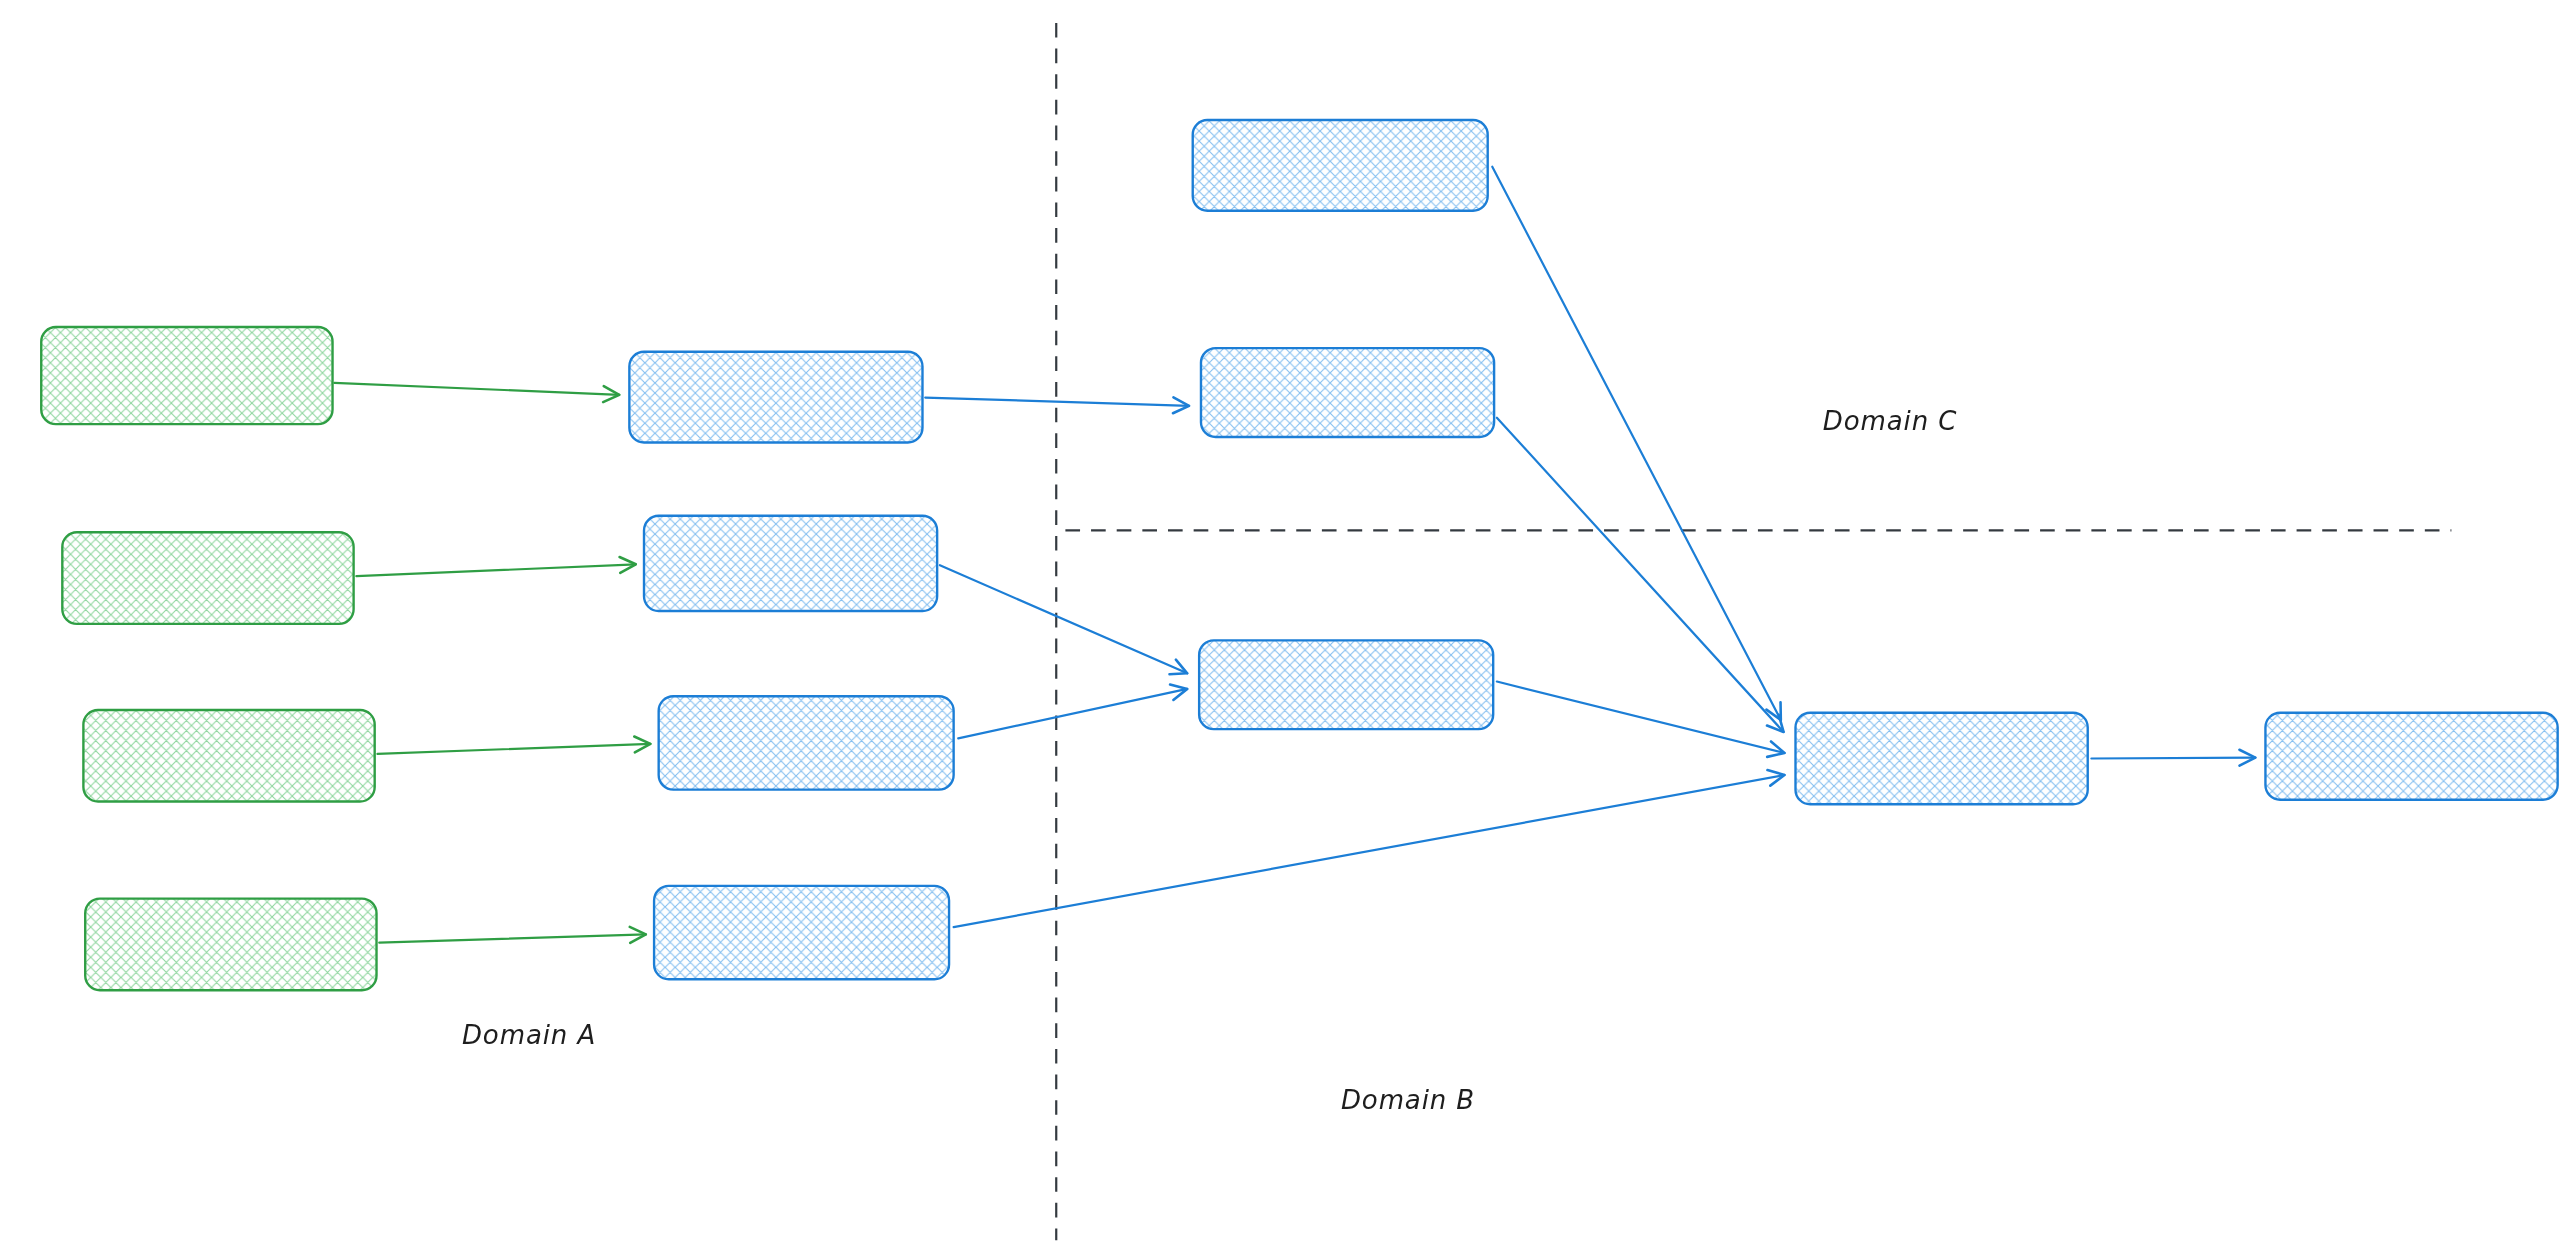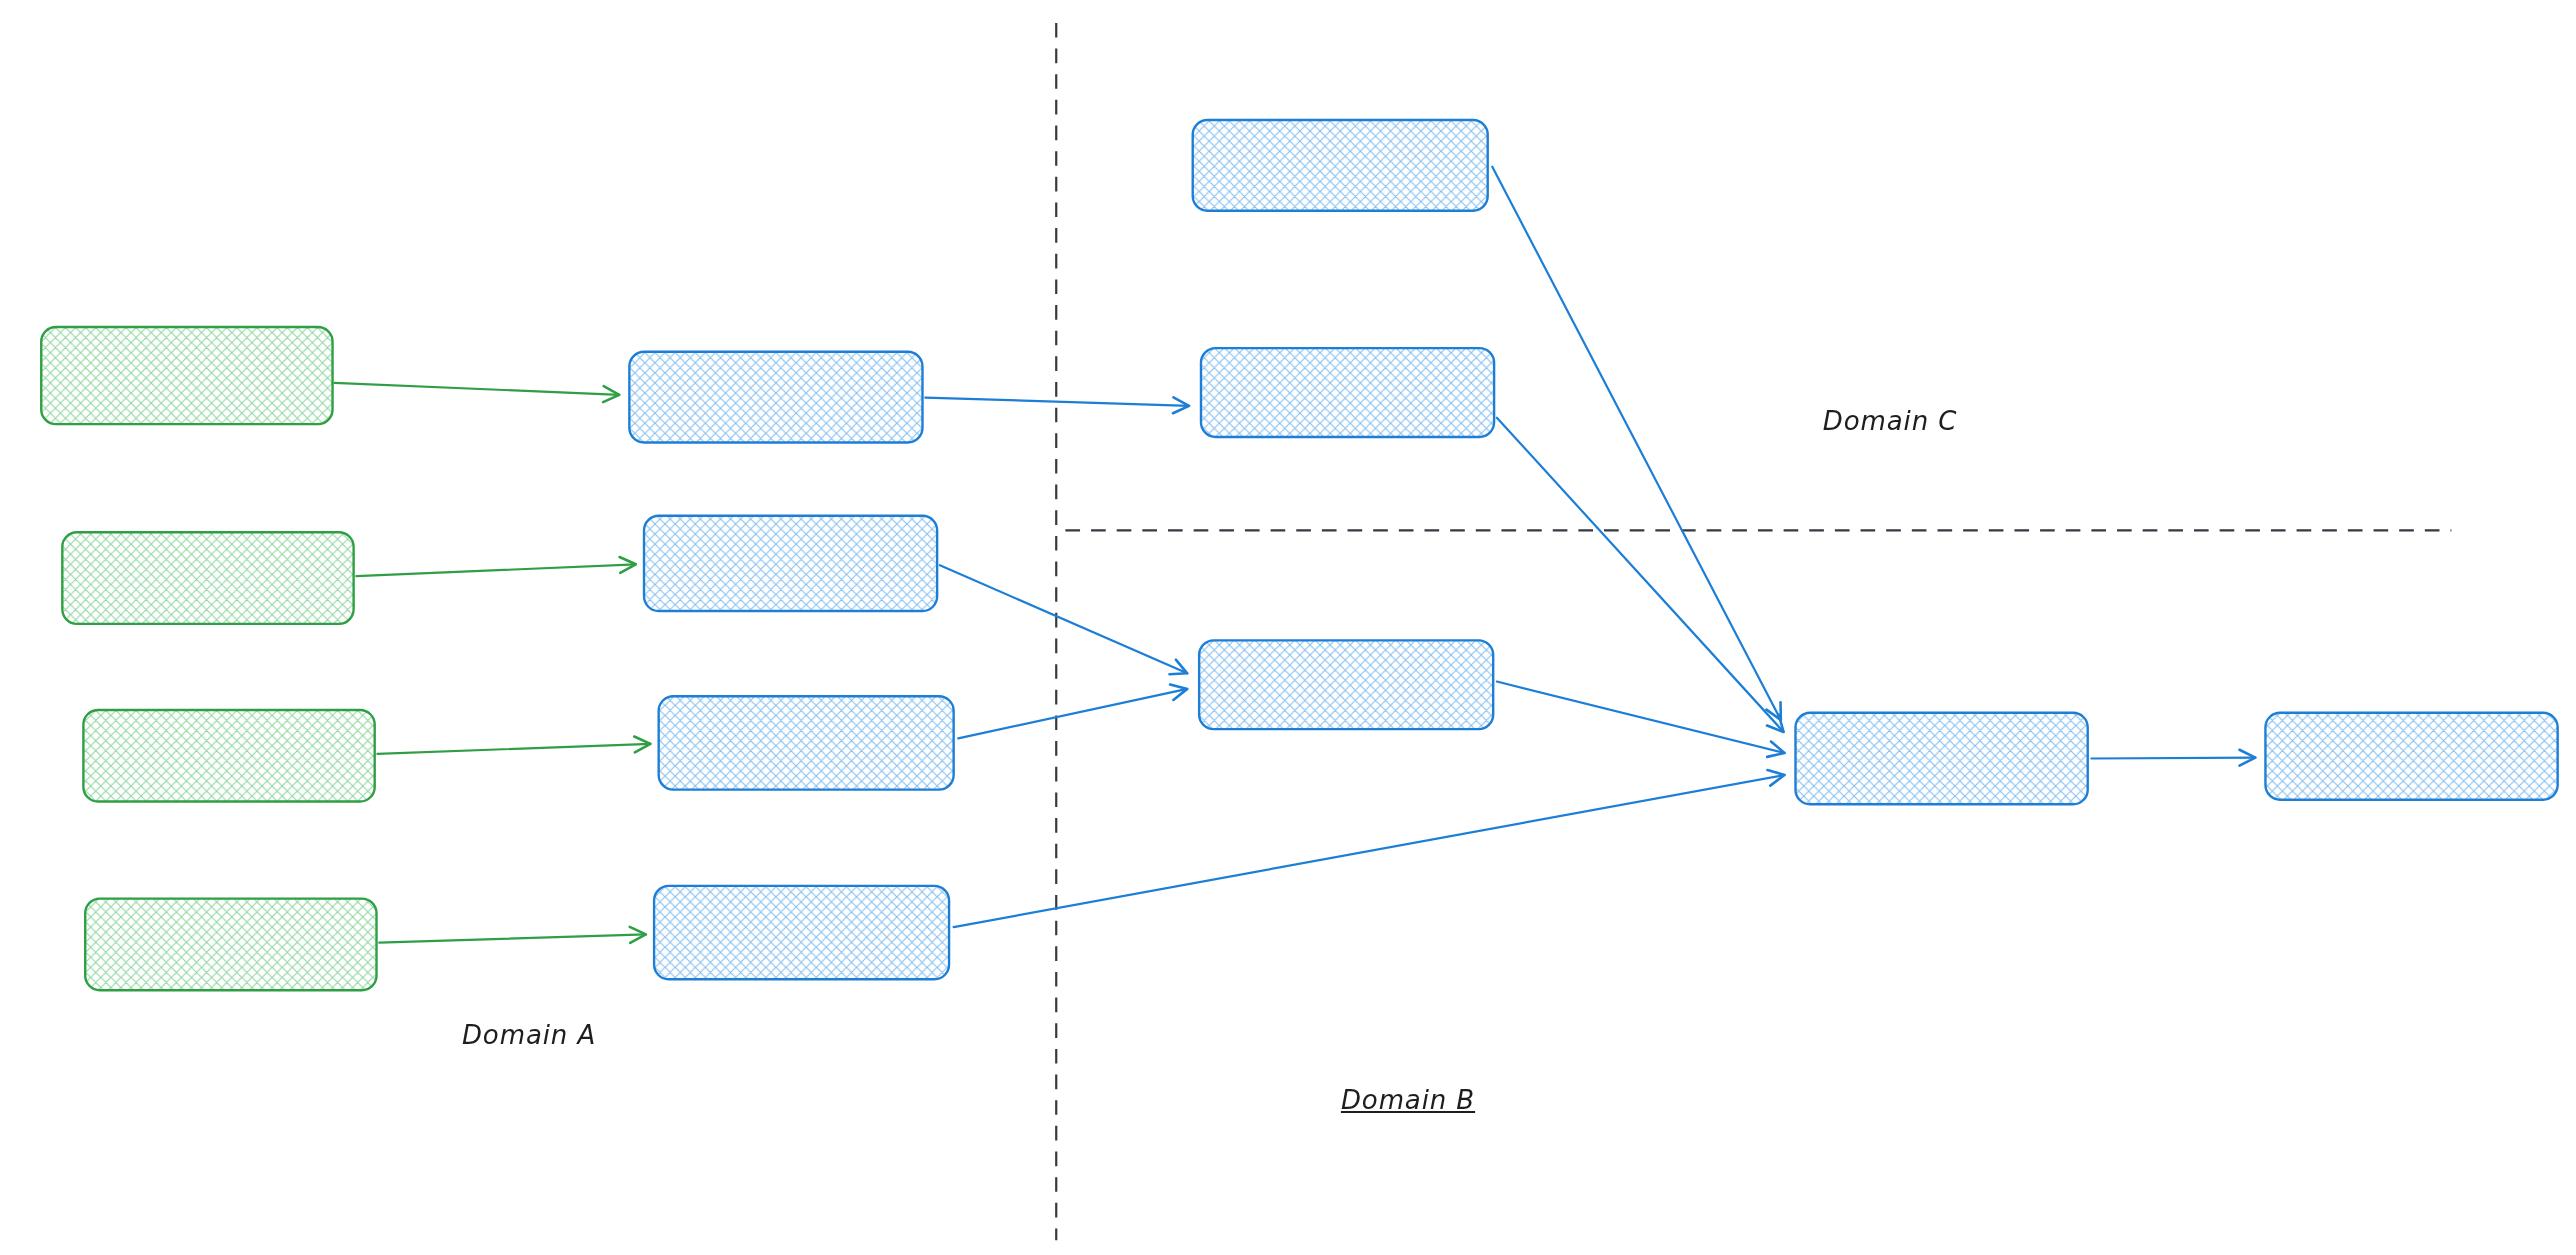--- a/index.html
+++ b/index.html
@@ -76,17 +76,17 @@
       <rect x="714" y="967" width="322" height="102" rx="16" ry="16" fill="url(#hatch-blue)" stroke="#1c7ed6" stroke-width="2.6"></rect>
       <rect x="1302" y="131" width="322" height="99" rx="16" ry="16" fill="url(#hatch-blue)" stroke="#1c7ed6" stroke-width="2.6"></rect>
       <rect x="1311" y="380" width="320" height="97" rx="16" ry="16" fill="url(#hatch-blue)" stroke="#1c7ed6" stroke-width="2.6"></rect>
       <rect x="1309" y="699" width="321" height="97" rx="16" ry="16" fill="url(#hatch-blue)" stroke="#1c7ed6" stroke-width="2.6"></rect>
       <rect x="1960" y="778" width="319" height="100" rx="16" ry="16" fill="url(#hatch-blue)" stroke="#1c7ed6" stroke-width="2.6"></rect>
       <rect x="2473" y="778" width="319" height="95" rx="16" ry="16" fill="url(#hatch-blue)" stroke="#1c7ed6" stroke-width="2.6"></rect>
     </svg>
 
   <div class="domain-label" style="left:529px; top:1020px;">Domain A</div>
 
-  <div class="domain-label" style="left:1408px; top:1085px;text-decoration:underline;">Domain B</div>
+  <div class="domain-label" style="left:1408px; top:1085px;">Domain B</div>
 
   <div class="domain-label" style="left:1890px; top:373px;margin-top:33px;">Domain C</div>
 </div>
 
 
 </body></html>

